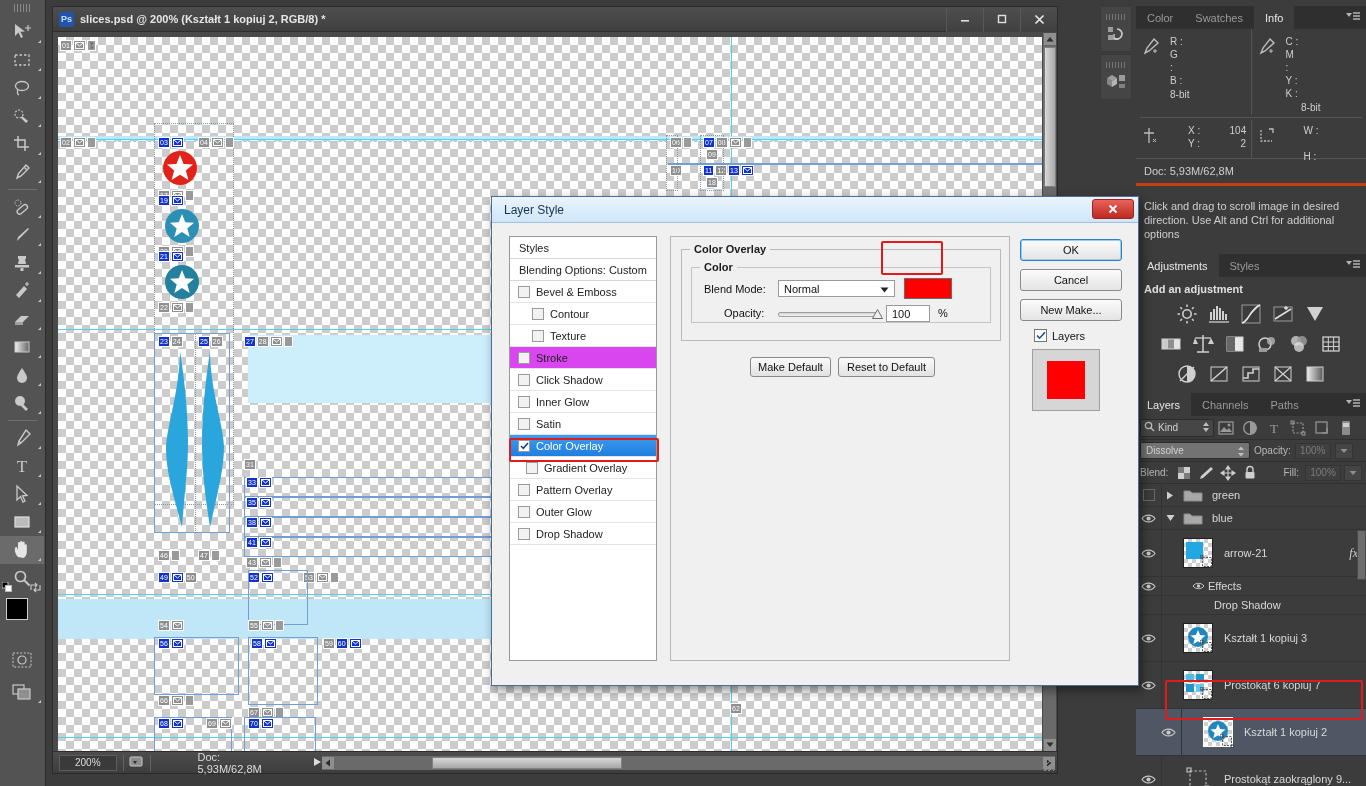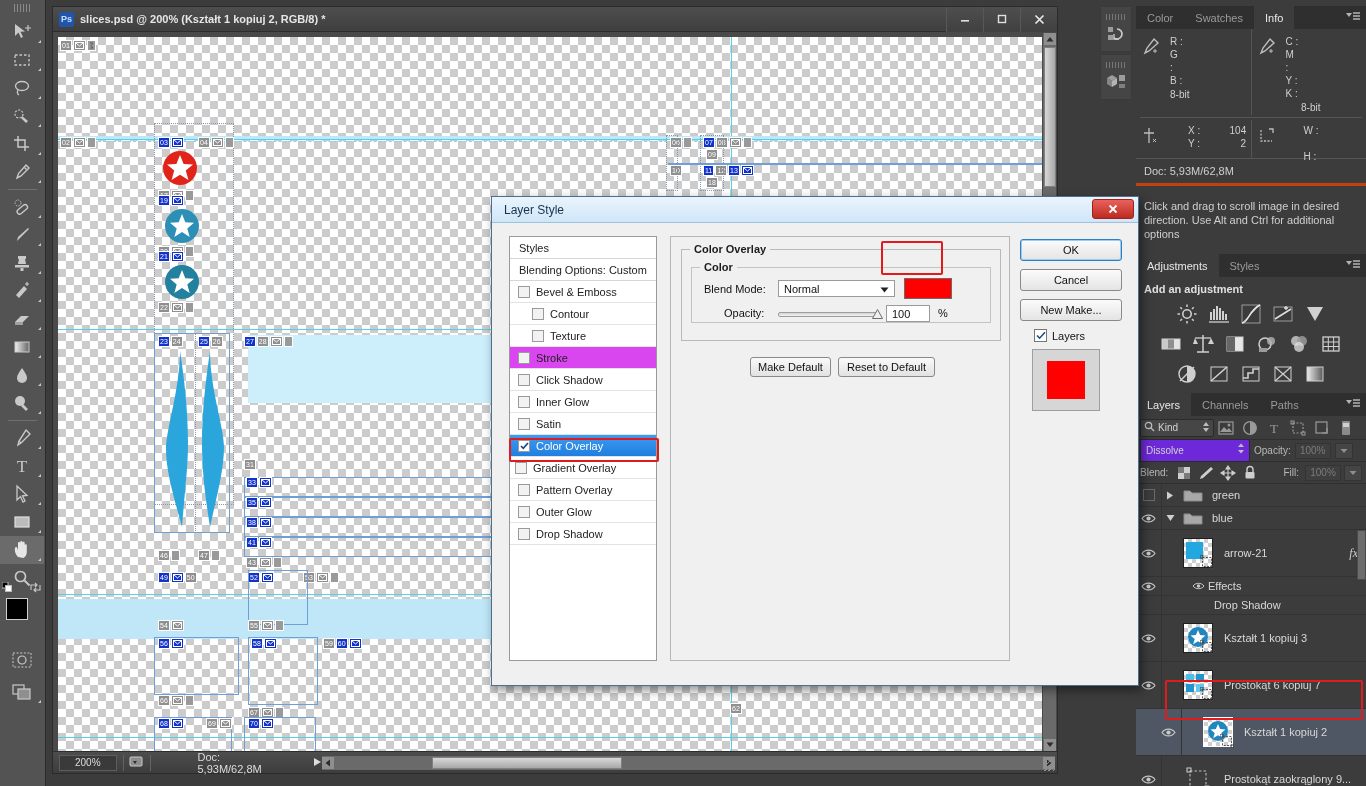--- a/index.html
+++ b/index.html
@@ -217,21 +217,21 @@
   
   #layerspanel { margin-top:4px; }
   .filterrow { display:flex; align-items:center; height:24px; padding:0 4px;
                background:#3c3c3c; border-bottom:1px solid #2f2f2f;}
   .kindsel { display:flex; align-items:center; width:74px; height:18px;
              background:#464646; border:1px solid #2b2b2b; border-radius:2px;
              font-size:10px; color:#d2d2d2; padding-left:3px; cursor:pointer;}
   .fbtn { width:24px;height:20px;display:flex;align-items:center;justify-content:center;cursor:pointer;}
   .blendrow { display:flex; align-items:center; height:22px; padding:0 4px; gap:4px;
               border-bottom:1px solid #2f2f2f;}
-  .blendsel { width:110px; height:23px; background:#6d28d9; border:1px solid #2b2b2b;
+  .blendsel { width:110px; height:17px; background:#737373; border:1px solid #2b2b2b;
               border-radius:2px; font-size:10px; color:#d2d2d2; display:flex;
               align-items:center; padding-left:5px; position:relative; cursor:pointer;}
   .blendsel .arr { position:absolute; right:4px; top:3px; }
   .opacbox { width:36px;height:16px;background:#3f3f3f;border:1px solid #343434;
              font-size:10px;color:#7b7b7b;display:flex;align-items:center;justify-content:center;}
   .minibtn { width:18px;height:16px;background:#454545;border:1px solid #343434;
              display:flex;align-items:center;justify-content:center;cursor:pointer;}
   .lockrow { display:flex; align-items:center; height:22px; padding:0 4px; gap:3px;
              border-bottom:1px solid #2f2f2f;}
   .lbtn { width:19px;height:18px;display:flex;align-items:center;justify-content:center;cursor:pointer;}
@@ -956,21 +956,21 @@
             <span>Satin</span>
           </div>
           <div class="ls-item" style="height: 22px; display: flex; align-items: center; border-bottom: 1px solid rgb(227, 227, 227); font-size: 11px; color: rgb(255, 255, 255); padding-left: 8px; background: linear-gradient(rgb(63, 155, 240), rgb(31, 127, 224));">
             <span style="width: 12px; height: 12px; border: 1px solid rgb(154, 154, 154); background: rgb(255, 255, 255); margin-right: 6px; display: flex; align-items: center; justify-content: center; flex: 0 0 auto;">
               <svg width="9" height="8" viewBox="0 0 9 8">
                 <path d="M1 4 L3.3 6.4 L8 1" fill="none" stroke="#11487f" stroke-width="1.6"></path>
               </svg>
             </span>
             <span>Color Overlay</span>
           </div>
-          <div class="ls-item" style="height: 22px; display: flex; align-items: center; border-bottom: 1px solid rgb(227, 227, 227); font-size: 11px; color: rgb(34, 34, 34); padding-left: 5px; background: rgb(255, 255, 255);">
+          <div class="ls-item" style="height: 22px; display: flex; align-items: center; border-bottom: 1px solid rgb(227, 227, 227); font-size: 11px; color: rgb(34, 34, 34); padding-left: 16px; background: rgb(255, 255, 255);">
             <span style="width: 12px; height: 12px; border: 1px solid rgb(154, 154, 154); background: rgb(242, 242, 242); margin-right: 6px; display: flex; align-items: center; justify-content: center; flex: 0 0 auto;"></span>
             <span>Gradient Overlay</span>
           </div>
           <div class="ls-item" style="height: 22px; display: flex; align-items: center; border-bottom: 1px solid rgb(227, 227, 227); font-size: 11px; color: rgb(34, 34, 34); padding-left: 8px; background: rgb(255, 255, 255);">
             <span style="width: 12px; height: 12px; border: 1px solid rgb(154, 154, 154); background: rgb(242, 242, 242); margin-right: 6px; display: flex; align-items: center; justify-content: center; flex: 0 0 auto;"></span>
             <span>Pattern Overlay</span>
           </div>
           <div class="ls-item" style="height: 22px; display: flex; align-items: center; border-bottom: 1px solid rgb(227, 227, 227); font-size: 11px; color: rgb(34, 34, 34); padding-left: 8px; background: rgb(255, 255, 255);">
             <span style="width: 12px; height: 12px; border: 1px solid rgb(154, 154, 154); background: rgb(242, 242, 242); margin-right: 6px; display: flex; align-items: center; justify-content: center; flex: 0 0 auto;"></span>
             <span>Outer Glow</span>

